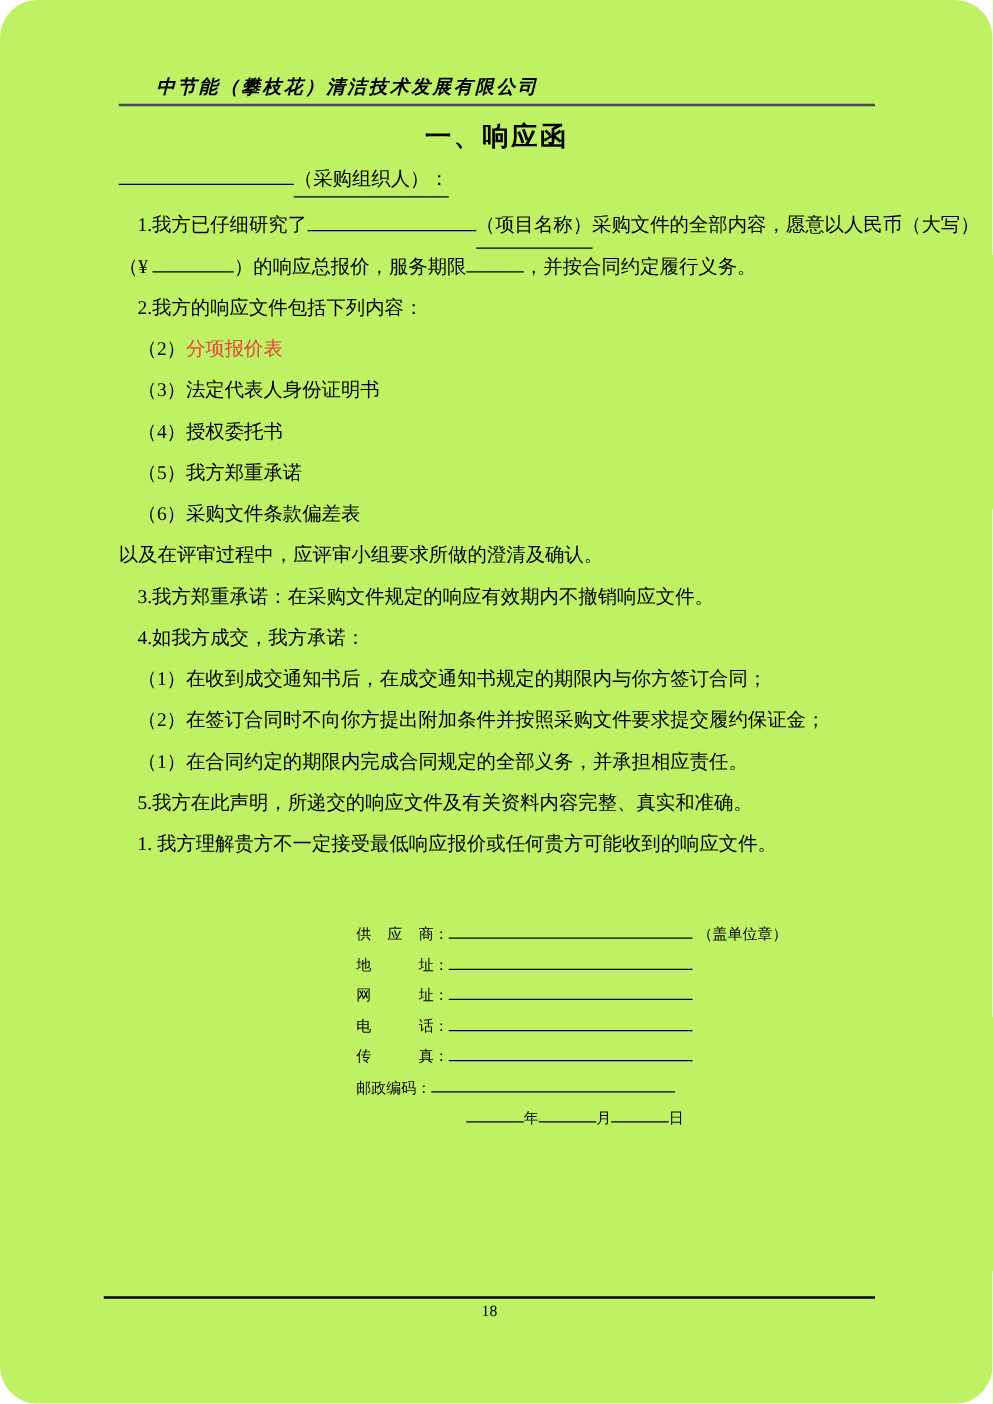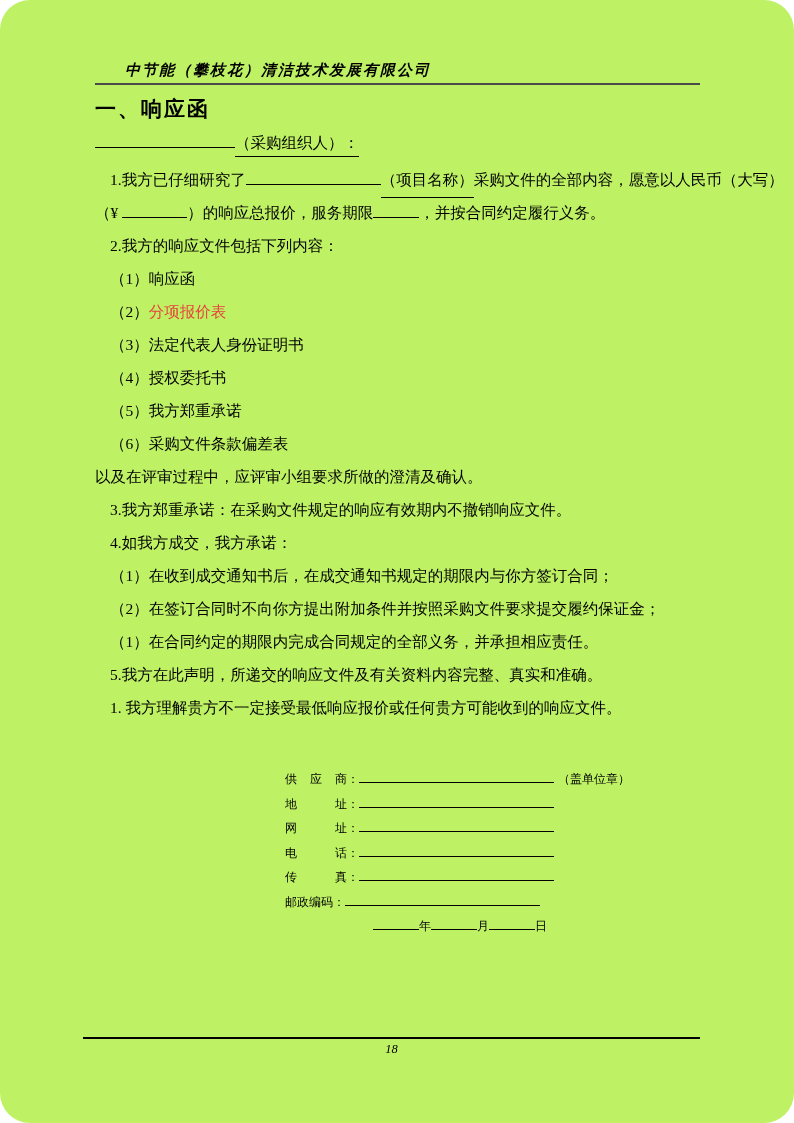--- a/index.html
+++ b/index.html
@@ -25,21 +25,21 @@
     font-size:15px;
     font-weight:bold;
     font-style:italic;
     letter-spacing:2px;
     line-height:20px;
   }
 
   
   .doc-title{
     margin-top:10px;
-    text-align:left;
+    text-align:center;
     font-family:Liberation Serif, serif;
     font-weight:bold;
     font-size:21px;
     line-height:28px;
     letter-spacing:2px;
   }
 
   
   .salutation{
     margin-top:8px;
@@ -92,21 +92,21 @@
   .sig-suffix{padding-left:4px;}
   .date-row{
     line-height:24.5px;height:24.5px;
     padding-left:88px;
     white-space:nowrap;
   }
 
   
   .footer{
     position:absolute;
-    left:83px;right:94px;top:1037px;font-style:italic;
+    left:83px;right:94px;top:1037px;
   }
   .footer-rule{border-top:2px solid #000;height:0;}
   .page-number{
     text-align:center;
     font-size:12.5px;
     margin-top:3px;
   }
 </style>
 </head>
 <body>
@@ -121,21 +121,20 @@
     <div class="doc-title">一、响应函</div>
 
     <div class="salutation"><span class="blank w140"></span><span class="ul-text">（采购组织人）：</span></div>
 
     <div class="body-text">
       <div class="bl ind"><span>1.我方已仔细研究了</span><span class="blank w135"></span><span class="ul-text">（项目名称）</span><span>采购文件的全部内容，愿意以人民币（大写）</span></div>
       <div class="bl"><span>（¥</span>&nbsp;<span class="blank w65"></span><span>）的响应总报价，服务期限</span><span class="blank w46"></span><span>，并按合同约定履行义务。</span></div>
 
       <div class="bl ind">2.我方的响应文件包括下列内容：</div>
 
-      <div class="bl ind"><span>（1）</span><span>响应函</span></div>
       <div class="bl ind"><span>（2）</span><span class="red">分项报价表</span></div>
       <div class="bl ind"><span>（3）</span><span>法定代表人身份证明书</span></div>
       <div class="bl ind"><span>（4）</span><span>授权委托书</span></div>
       <div class="bl ind"><span>（5）</span><span>我方郑重承诺</span></div>
       <div class="bl ind"><span>（6）</span><span>采购文件条款偏差表</span></div>
 
       <div class="bl">以及在评审过程中，应评审小组要求所做的澄清及确认。</div>
       <div class="bl ind">3.我方郑重承诺：在采购文件规定的响应有效期内不撤销响应文件。</div>
       <div class="bl ind">4.如我方成交，我方承诺：</div>
       <div class="bl ind">（1）在收到成交通知书后，在成交通知书规定的期限内与你方签订合同；</div>

